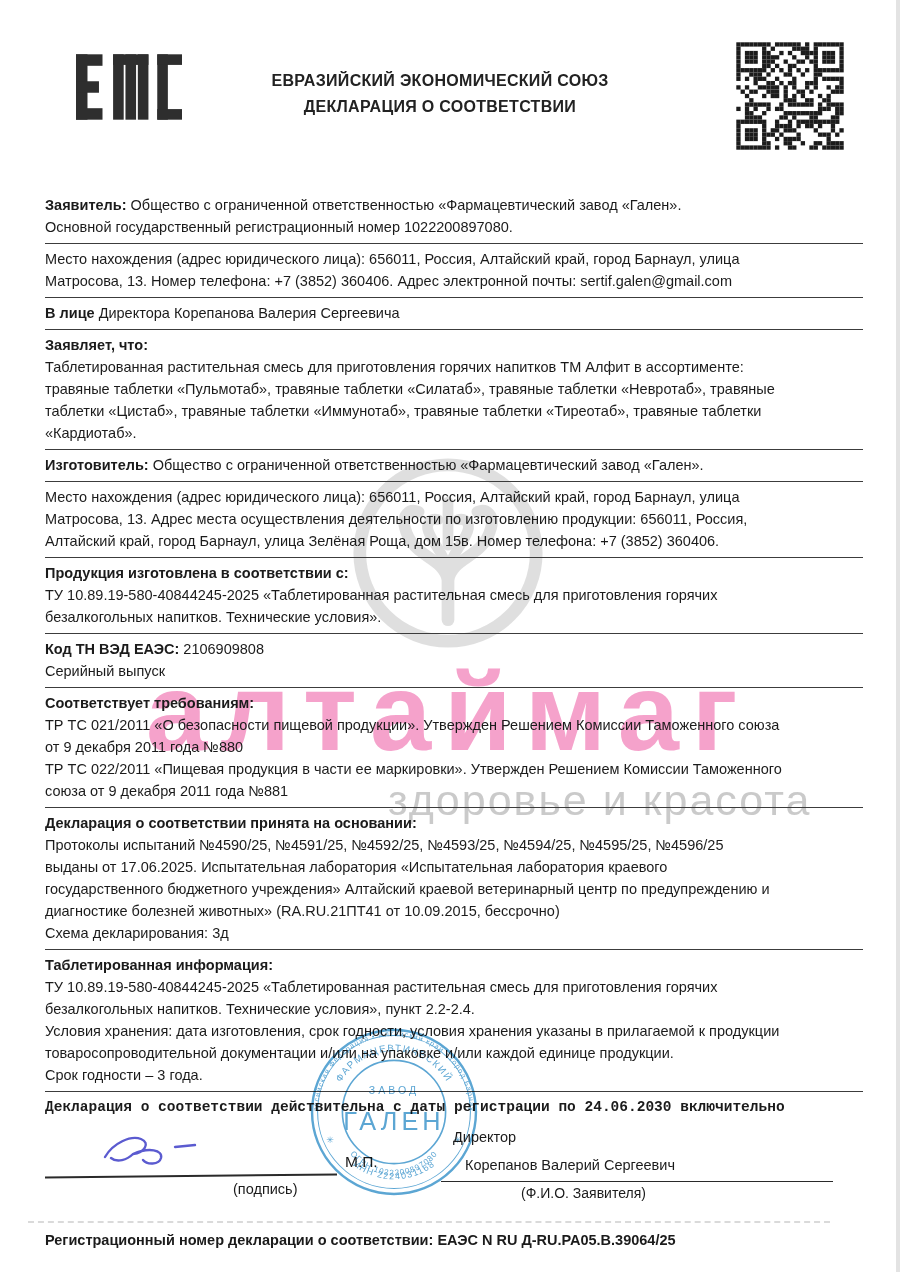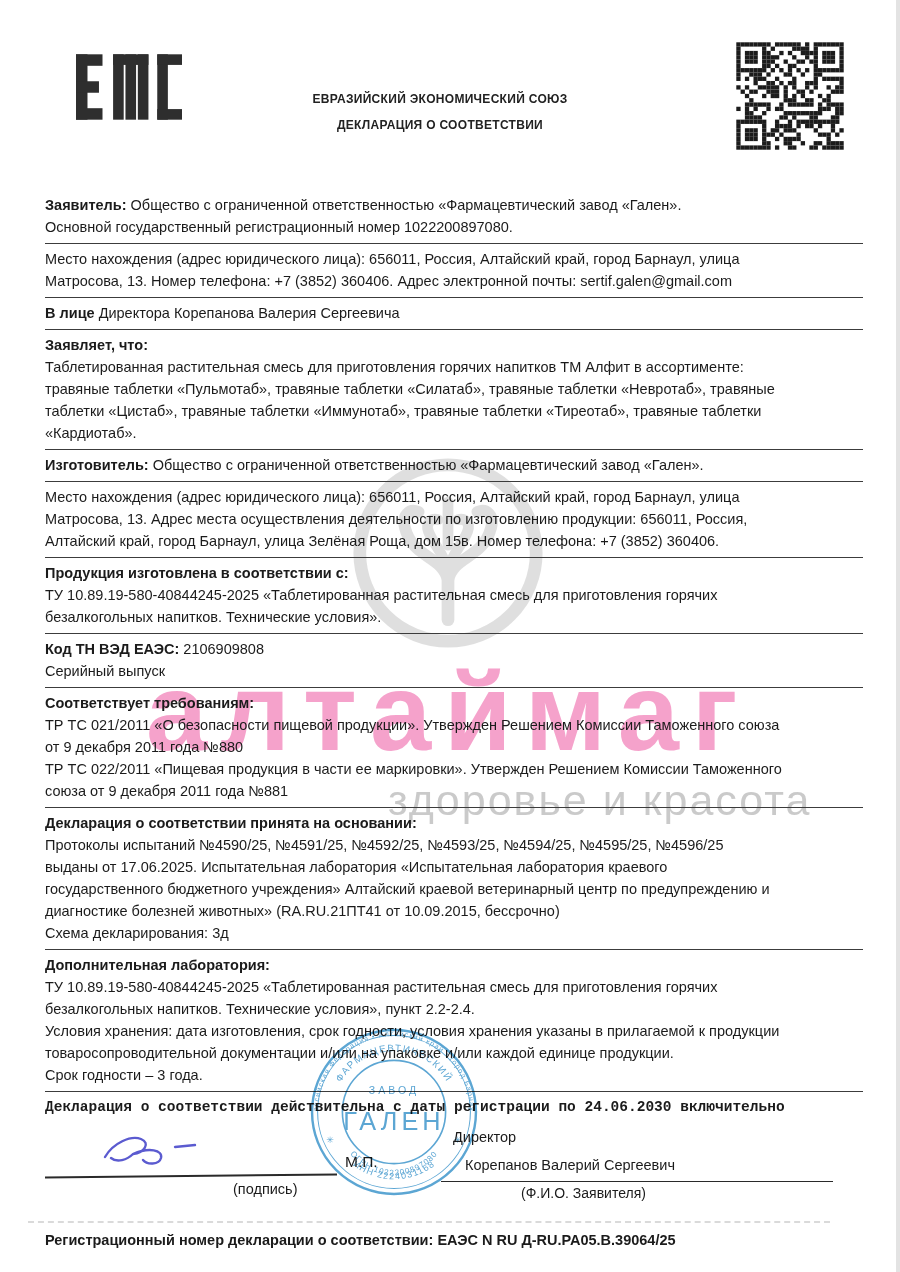--- a/index.html
+++ b/index.html
@@ -2,21 +2,21 @@
 <html><head>
 <meta charset="utf-8">
 <style>
   html,body{margin:0;padding:0;background:#e9e9e9;}
   .page{position:relative;width:900px;height:1272px;background:#ffffff;margin:0 auto;
         font-family:"Liberation Sans",sans-serif;color:#1b1b1b;overflow:hidden;}
   .edge-right{position:absolute;right:0;top:0;width:4px;height:100%;background:#e3e3e3;}
   
   .eac{position:absolute;left:76px;top:50px;width:106px;height:74px;}
   .title{position:absolute;left:190px;top:68px;width:500px;text-align:center;
-         font-weight:bold;font-size:12px;line-height:26px;letter-spacing:.3px;color:#222;margin-top:18px;}
+         font-weight:bold;font-size:16px;line-height:26px;letter-spacing:.3px;color:#222;}
   .qr{position:absolute;left:732px;top:38px;width:116px;height:116px;}
   .qr svg{width:116px;height:116px;}
   .qr rect{fill:#1c1c1c;}
   
   .wm-emblem{position:absolute;left:350px;top:455px;width:196px;height:196px;opacity:.42;z-index:0;}
   .wm-brand{position:absolute;left:146px;top:648px;font-size:110px;font-weight:bold;
             color:#ec4899;opacity:.50;letter-spacing:13px;z-index:0;white-space:nowrap;}
   .wm-tagline{position:absolute;left:388px;top:776px;font-size:43px;color:#ababab;opacity:.62;
               letter-spacing:2px;z-index:0;white-space:nowrap;}
   
@@ -500,21 +500,21 @@
           <div class="line">Протоколы испытаний №4590/25, №4591/25, №4592/25, №4593/25, №4594/25, №4595/25, №4596/25</div>
           <div class="line">выданы от 17.06.2025.   Испытательная лаборатория «Испытательная лаборатория краевого</div>
           <div class="line">государственного бюджетного учреждения» Алтайский краевой ветеринарный центр по предупреждению и</div>
           <div class="line">диагностике болезней животных» (RA.RU.21ПТ41 от 10.09.2015, бессрочно)</div>
           <div class="line">Схема декларирования: 3д</div>
         </div>
     </section>
     <div class="sep"></div>
 
     <section class="sec">
-      <div class="line"><b>Дополнительная лаборатория:</b></div>
+      <div class="line"><b>Таблетированная информация:</b></div>
       <div>
           <div class="line">ТУ 10.89.19-580-40844245-2025 «Таблетированная растительная смесь для приготовления горячих</div>
           <div class="line">безалкогольных напитков. Технические условия», пункт 2.2-2.4.</div>
           <div class="line">Условия хранения: дата изготовления, срок годности, условия хранения указаны в прилагаемой к продукции</div>
           <div class="line">товаросопроводительной документации и/или на упаковке и/или каждой единице продукции.</div>
           <div class="line">Срок годности – 3 года.</div>
         </div>
     </section>
     <div class="sep"></div>
 

